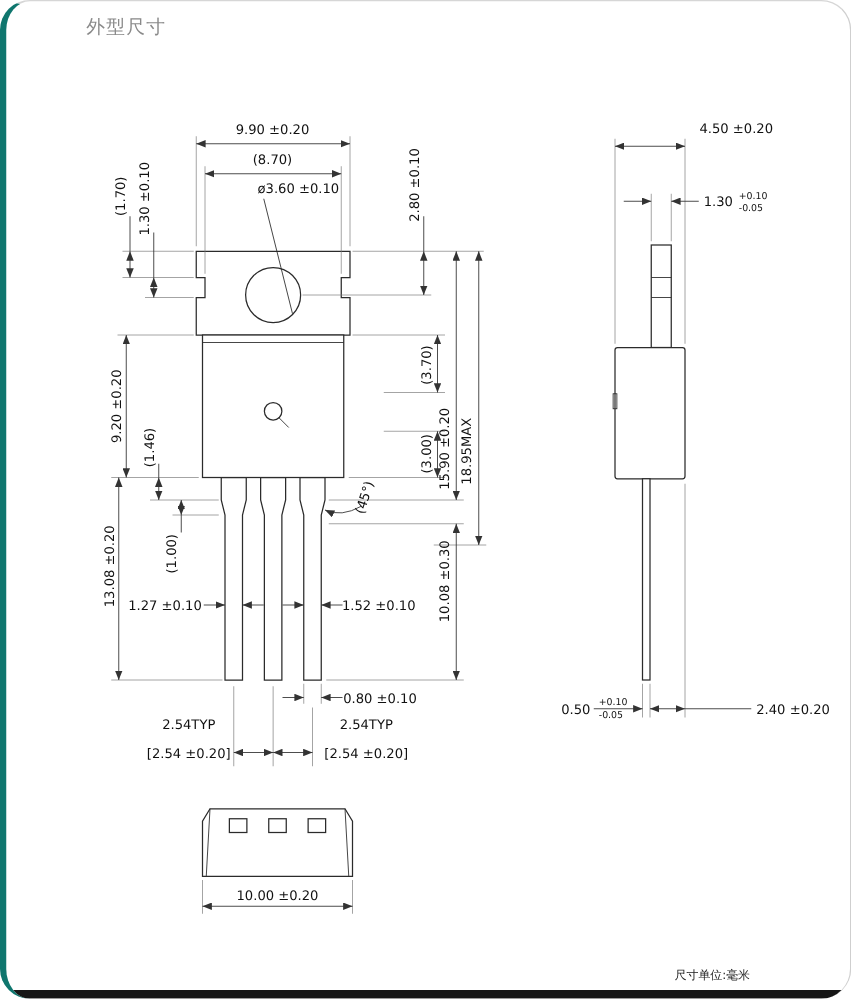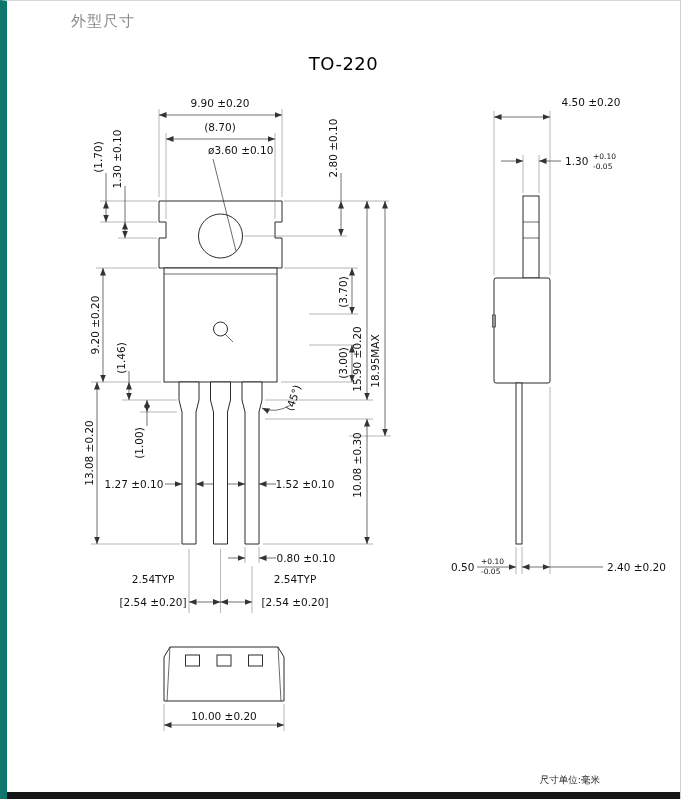--- a/index.html
+++ b/index.html
@@ -1,39 +1,38 @@
 <!DOCTYPE html>
 <html><head>
 <meta charset="utf-8">
 <style>
   html,body{margin:0;padding:0;background:#fff;}
   #page{
     position:relative;width:681px;height:799px;background:#ffffff;
     font-family:"DejaVu Sans","Liberation Sans",sans-serif;
-    border-left:7px solid #0f766e;border-right:1px solid #cfcfcf;border-top:1px solid #d6d6d6;
-    box-sizing:border-box;overflow:hidden;
+    border-left:5px solid #0f766e;border-right:1px solid #cfcfcf;border-top:1px solid #d6d6d6;
+    box-sizing:border-box;overflow:hidden;border-radius:24px;
   }
   #hdr{position:absolute;left:64px;top:11px;font-size:15px;color:#8a8a8a;letter-spacing:1px;}
   #ttl{position:absolute;left:0;top:52px;width:100%;text-align:center;font-size:18px;color:#000;letter-spacing:.5px;}
   #ftr{position:absolute;right:80px;bottom:12px;font-size:9.5px;color:#222;margin-top:16px;}
   #botbar{position:absolute;left:0;bottom:0;width:100%;height:7px;background:#161616;}
   svg{position:absolute;left:0;top:0;}
   .ol{fill:#ffffff;stroke:#2b2b2b;stroke-width:1;}
   .thin{stroke:#2b2b2b;stroke-width:.7;fill:none;}
   .w{stroke:#7a7a7a;stroke-width:.55;fill:none;}
   .d{stroke:#333;stroke-width:.7;fill:none;}
   text{font-family:"DejaVu Sans","Liberation Sans",sans-serif;fill:#111;font-size:10.5px;}
   .sm{font-size:7.5px;}
 </style>
 </head>
 <body>
 
 <div id="page">
   <div id="hdr">外型尺寸</div>
-  <div id="ttl">TO-220</div>
 
   <svg width="681" height="799" viewBox="0 0 681 799">
     <defs>
       <marker id="ae" markerUnits="userSpaceOnUse" markerWidth="8" markerHeight="6" refX="7.5" refY="3" orient="auto">
         <path d="M0,0 L7.5,3 L0,6 Z" fill="#333"></path>
       </marker>
       <marker id="as" markerUnits="userSpaceOnUse" markerWidth="8" markerHeight="6" refX="7.5" refY="3" orient="auto-start-reverse">
         <path d="M0,0 L7.5,3 L0,6 Z" fill="#333"></path>
       </marker>
     </defs>

